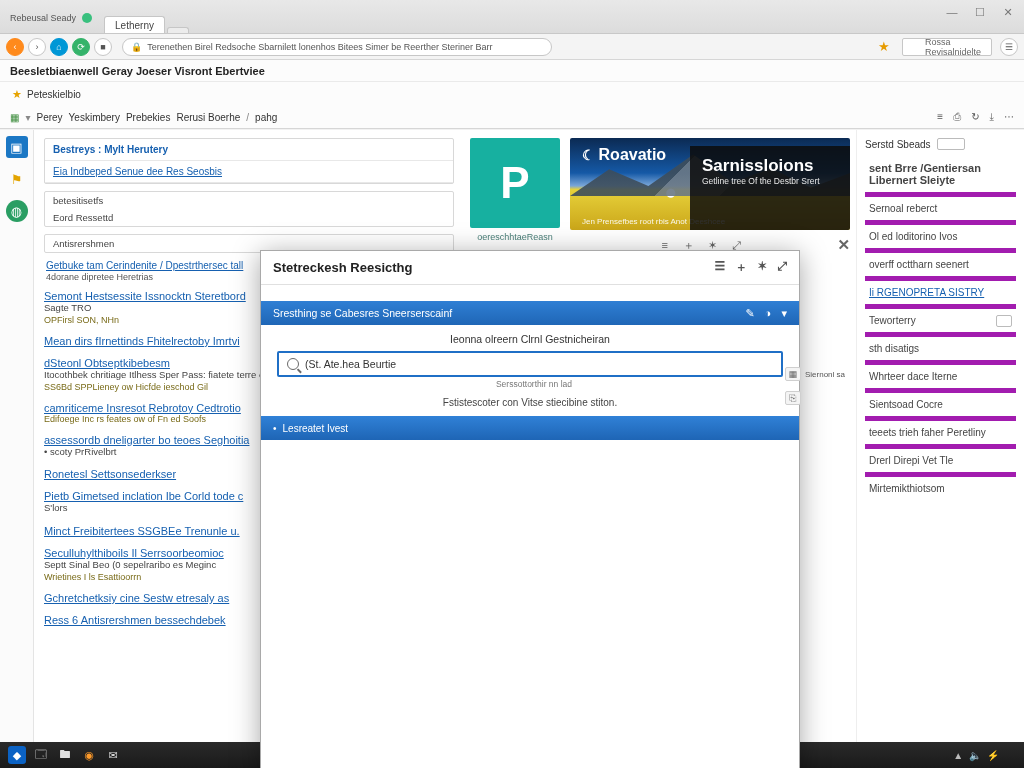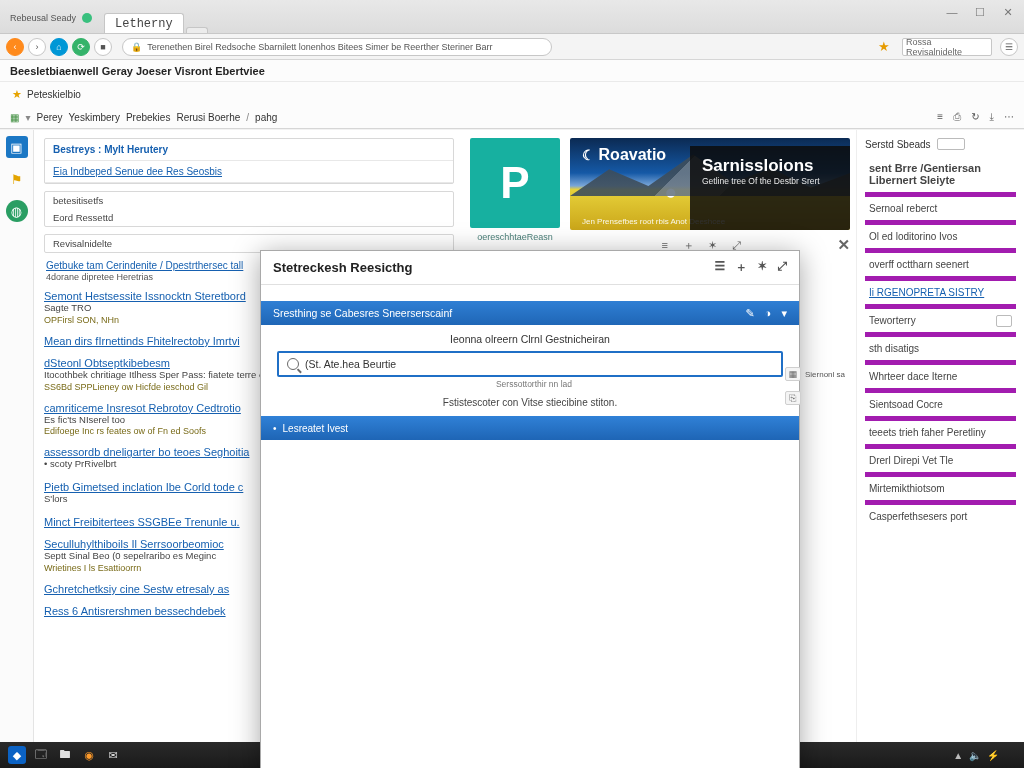--- a/index.html
+++ b/index.html
@@ -24,42 +24,42 @@
     padding: 0 6px;
     gap: 4px;
   }
   .titlebar .dot { width:10px;height:10px;border-radius:50%;background:#39c07e;margin:0 2px 10px 2px; }
   .titlebar .lbl { font-size:9px;color:#555;margin-bottom:10px;margin-left:4px; }
   .wincontrols { position:absolute; top:4px; right:6px; display:flex; gap:8px; }
   .wincontrols span { width:20px;height:16px;display:flex;align-items:center;justify-content:center;font-size:11px;color:#777; cursor:pointer;}
   .tabstrip { display:flex; align-items:flex-end; height:24px; margin-left:6px; gap:2px;}
   .tab {
     background:#fff; border:1px solid #c6c6c6; border-bottom:none;
-    border-radius:3px 3px 0 0; padding:3px 10px 2px 10px; font-size:12px;
-    color:#444; max-width:120px; white-space:nowrap; overflow:hidden; text-overflow:ellipsis;font-family:Liberation Mono, monospace;
+    border-radius:3px 3px 0 0; padding:3px 10px 2px 10px; font-size:10px;
+    color:#444; max-width:120px; white-space:nowrap; overflow:hidden; text-overflow:ellipsis;
   }
   .tab.inactive { background:#ececec; }
 
   
   .toolbarrow {
     height: 26px; background:#f4f4f4; border-bottom:1px solid #d6d6d6;
     display:flex; align-items:center; padding:0 6px; gap:4px;
   }
   .circbtn { width:18px;height:18px;border-radius:50%;background:#fff;border:1px solid #c7c7c7;display:flex;align-items:center;justify-content:center;font-size:9px;color:#555;}
   .circbtn.orange{background:#ff8a1c;border-color:#ff8a1c;color:#fff;}
   .circbtn.blue{background:#0097d6;border-color:#0097d6;color:#fff;}
   .circbtn.green{background:#34b36a;border-color:#34b36a;color:#fff;}
   .addr {
     flex:0 0 430px; height:18px; margin-left:6px;
     background:#fff; border:1px solid #c7c7c7; border-radius:9px;
     display:flex; align-items:center; padding:0 8px; font-size:9px; color:#555;
   }
   .rightcluster{ margin-left:auto; display:flex; align-items:center; gap:8px;}
   .ministar{ width:16px;height:16px;color:#e69b00;font-size:13px;}
-  .searchsmall{ width:90px;height:18px;background:#fff;border:1px solid #c7c7c7;border-radius:2px;font-size:9px;padding:0 3px;color:#666;display:flex;align-items:center;}
+  .searchsmall{ width:90px;height:18px;background:#fff;border:1px solid #c7c7c7;border-radius:2px;font-size:9px;padding:0 22px;color:#666;display:flex;align-items:center;}
 
   
   .ribbons { background:#fcfcfc; border-bottom:1px solid #d6d6d6; }
   .ribbon { height:24px;display:flex;align-items:center;padding:0 10px;gap:14px;font-size:10px;color:#333; }
   .ribbon .ricon{ width:14px;height:14px;display:inline-flex;align-items:center;justify-content:center;font-size:11px;}
   .ribbon .ritem{ display:flex;align-items:center;gap:3px; cursor:pointer;}
   .pathbar { height:22px; padding:0 10px; display:flex; align-items:center; font-size:10px; color:#333; gap:6px;}
   .pageheader { height:22px; padding:0 10px; display:flex; align-items:center; font-size:11px; font-weight:bold; color:#232323; border-bottom:1px solid #eaeaea;}
 
   
@@ -234,21 +234,21 @@
   <div class="col-left">
     <div class="panel double">
       <div class="phead">Bestreys : Mylt Herutery</div>
       <div class="phead"><a href="#" class="plink">Eia Indbeped Senue dee Res Seosbis</a></div>
     </div>
     <div class="panel">
       <div class="pline">betesitisetfs</div>
       <div class="pline">Eord Ressettd</div>
     </div>
     <div class="panel">
-      <div class="pline" style="display:flex;align-items:center;gap:6px;">Revisalnidelte</div>
+      <div class="pline" style="display:flex;align-items:center;gap:6px;">Antisrershmen</div>
     </div>
     <div style="font-size:10px;margin:2px 0 1px 2px;">
       <a href="#">Getbuke tam Cerindenite / Dpestrthersec tall</a>
     </div>
     <div style="font-size:9px;color:#555;margin:0 0 8px 2px;">4dorane dipretee Heretrias</div>
 
     <div class="resultlist" id="resultlist">
         <div class="ritem2">
           <div class="rtitle">Semont Hestsessite Issnocktn Steretbord</div>
           <div class="rdesc">Sagte TRO</div>
@@ -257,26 +257,28 @@
         <div class="ritem2">
           <div class="rtitle">Mean dirs fIrnettinds Fhitelrectoby Imrtvi</div>
         </div>
         <div class="ritem2">
           <div class="rtitle">dSteonl Obtseptkibebesm</div>
           <div class="rdesc">Itocothbek chritiage Itlhess Sper Pass: fiatete terre osba. siectenchrahrn tiopt</div>
           <div class="rmeta">SS6Bd SPPLieney ow Hicfde ieschod Gil</div>
         </div>
         <div class="ritem2">
           <div class="rtitle">camriticeme Insresot Rebrotoy Cedtrotio</div>
-          <div class="rdesc">Es fic'ts NIserel too</div>
           <div class="rmeta">Edifoege Inc rs feates ow of Fn ed Soofs</div>
         </div>
         <div class="ritem2">
           <div class="rtitle">assessordb dneligarter bo teoes Seghoitia</div>
           <div class="rdesc">• scoty PrRivelbrt</div>
+        </div>
+        <div class="ritem2">
+          <div class="rtitle">Ronetesl Settsonsederkser</div>
         </div>
         <div class="ritem2">
           <div class="rtitle">Pietb Gimetsed inclation Ibe Corld tode c</div>
           <div class="rdesc">S'lors</div>
         </div>
         <div class="ritem2">
           <div class="rtitle">Minct Freibitertees SSGBEe Trenunle u.</div>
         </div>
         <div class="ritem2">
           <div class="rtitle">Seculluhylthiboils Il Serrsoorbeomioc</div>
@@ -332,21 +334,20 @@
         <div class="rightitem"><span class="rightlabel">Ol ed loditorino Ivos</span></div>
         <div class="rightitem"><span class="rightlabel">overff octtharn seenert</span></div>
         <div class="rightitem"><span class="rightlabel" style="color:#1660b0;text-decoration:underline;">Ii RGENOPRETA SISTRY</span></div>
         <div class="rightitem"><span class="rightlabel">Teworterry</span><span class="rightbadge"></span></div>
         <div class="rightitem"><span class="rightlabel">sth disatigs</span></div>
         <div class="rightitem"><span class="rightlabel">Whrteer dace Iterne</span></div>
         <div class="rightitem"><span class="rightlabel">Sientsoad Cocre</span></div>
         <div class="rightitem"><span class="rightlabel">teeets trieh faher Peretliny</span></div>
         <div class="rightitem"><span class="rightlabel">Drerl Direpi Vet Tle</span></div>
         <div class="rightitem"><span class="rightlabel">Mirtemikthiotsom</span></div>
-        <div class="rightitem"><span class="rightlabel">Casperfethsesers port</span></div>
       </div>
   </div>
 </div>
 
 <div class="modal">
   <div class="mtitle">
     <span>Stetreckesh Reesicthg</span>
     <div class="mticons">
       <span>☰</span>
       <span>＋</span>

